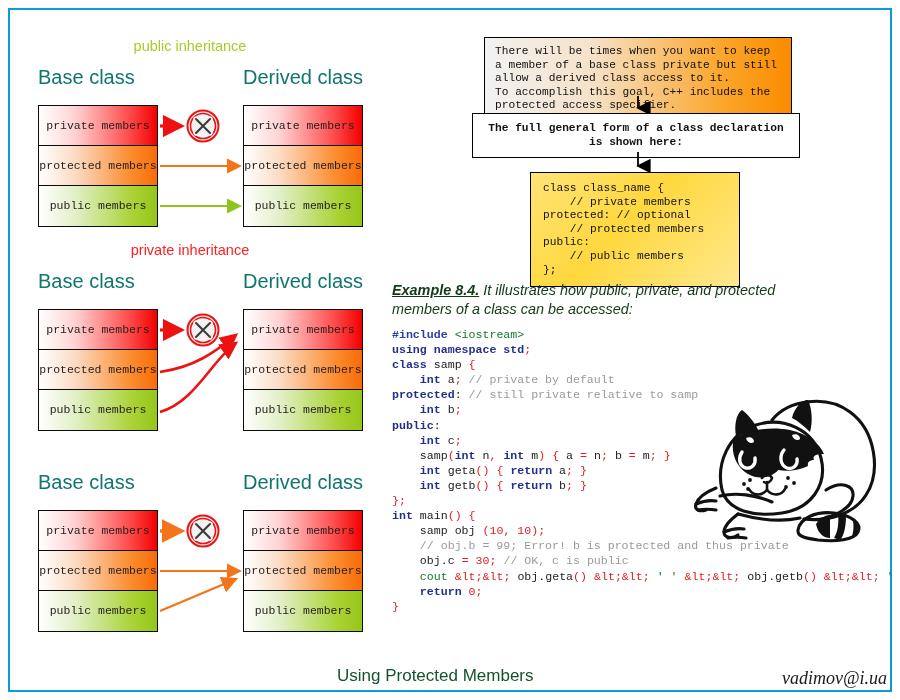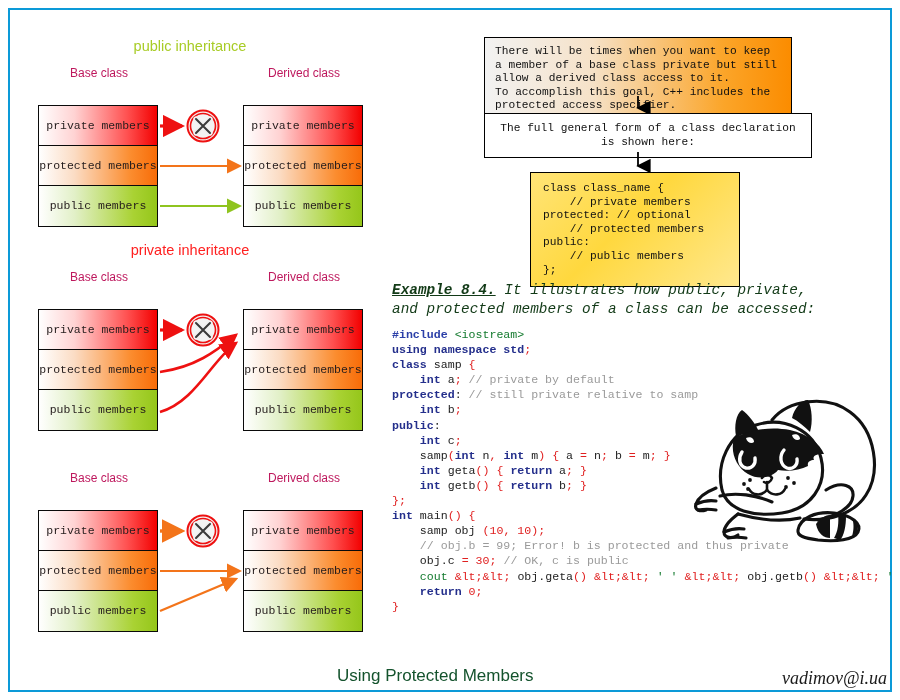--- a/index.html
+++ b/index.html
@@ -26,23 +26,23 @@
   .sec-label {
     position:absolute;
     width:100%;
     text-align:center;
     font-size:14.5px;
     font-family:"Liberation Sans", sans-serif;
   }
 
   .col-title {
     position:absolute;
-    font-size:12px;
-    color:#be185d;
-    text-align:center;
+    font-size:20px;
+    color:#0f766e;
+    text-align:left;
     font-family:"Liberation Sans", sans-serif;
     white-space:nowrap;
   }
 
   .classbox {
     position:absolute;
     width:120px;
     border:1.6px solid #0a0a0a;
     background:#fff;
   }
@@ -80,21 +80,21 @@
     margin-top:21px;
   }
   .box-white { background:#fff; padding:8px 10px; text-align:center; }
   .box-yellow {
     background:linear-gradient(135deg,#ffe477 0%,#ffd83e 45%,#ffe88e 100%);
     padding:9px 12px;
   }
 
   .example-txt {
     position:absolute;
-    font-family:Liberation Mono, monospace;
+    font-family:Liberation Sans, sans-serif;
     font-style:italic;
     font-size:14.4px;
     line-height:19px;
     color:#123a17;
     width:440px;
   }
   .example-txt .ex-head {
     font-weight:bold;
     text-decoration:underline;
     font-style:italic;
@@ -254,21 +254,21 @@
 
   <svg class="svgl" style="left:620px; top:96px;" width="40" height="20">
     <defs>
       <marker id="ar-blk" markerWidth="8" markerHeight="8" refX="4" refY="7" orient="auto">
         <path d="M0,0 L8,0 L4,8 z" fill="#000"></path>
       </marker>
     </defs>
     <line x1="18" y1="0" x2="18" y2="12" stroke="#000" stroke-width="1.8" marker-end="url(#ar-blk)"></line>
   </svg>
 
-  <div class="txtbox box-white" style="left:484px; top:113px; width:328px;">The full general form of a class declaration
+  <div class="txtbox box-white" style="left:472px; top:113px; width:328px;font-weight:bold;">The full general form of a class declaration
 is shown here:</div>
 
   <svg class="svgl" style="left:620px; top:152px;" width="40" height="22">
     <line x1="18" y1="0" x2="18" y2="14" stroke="#000" stroke-width="1.8" marker-end="url(#ar-blk)"></line>
   </svg>
 
   <div class="txtbox box-yellow" style="left:530px; top:172px; width:210px;">class class_name {
     // private members
 protected: // optional
     // protected members

